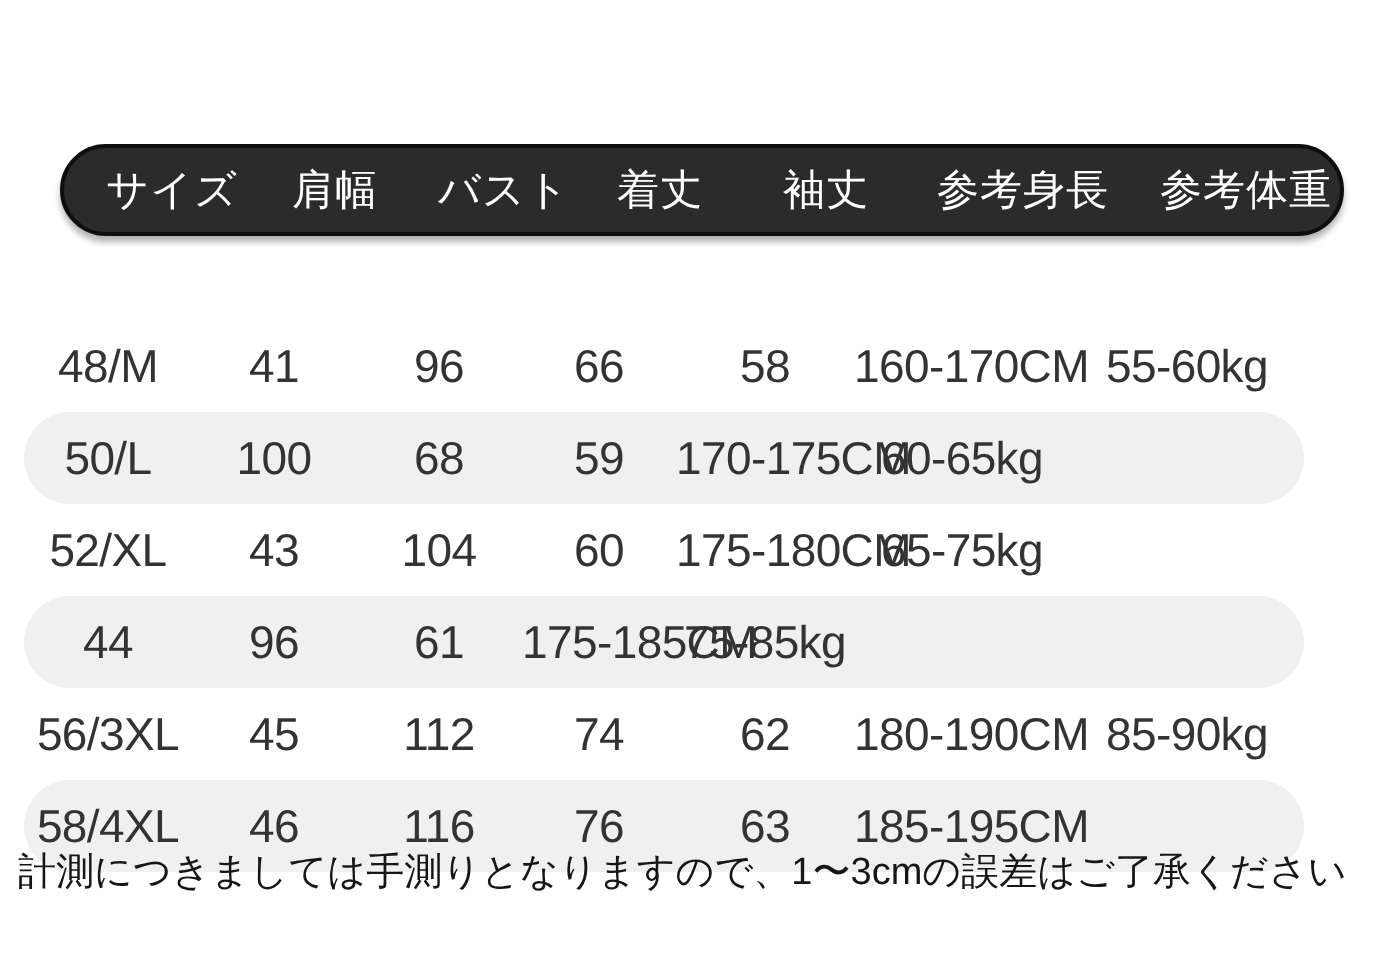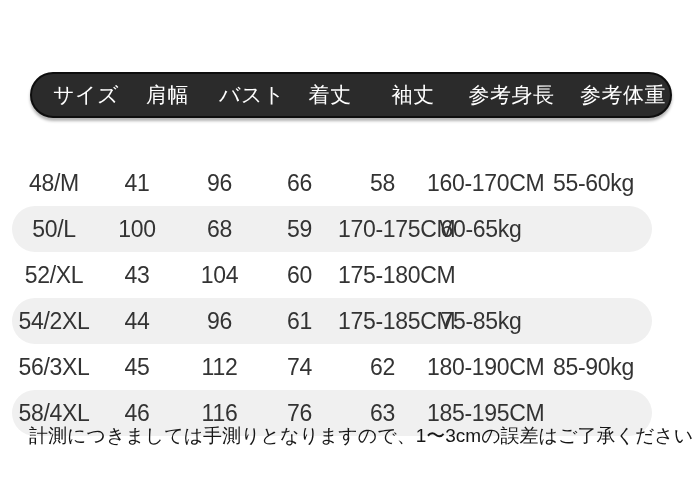--- a/index.html
+++ b/index.html
@@ -60,21 +60,21 @@
     text-align: center;
     color: var(--row-text, #333333);
     font-size: 23px;
     font-weight: 400;
     letter-spacing: -0.3px;
     white-space: nowrap;
   }
   .note {
     position: absolute;
     top: 423px;
-    left: 29px;
+    left: 9px;
     width: 660px;
     color: var(--note-text, #161616);
     font-size: 19px;
     font-weight: 400;
     white-space: nowrap;
   }
 </style>
 </head>
 <body>
 
@@ -105,23 +105,23 @@
         <div class="cell">59</div>
         <div class="cell">170-175CM</div>
         <div class="cell">60-65kg</div>
       </div>
       <div class="data-row">
         <div class="cell">52/XL</div>
         <div class="cell">43</div>
         <div class="cell">104</div>
         <div class="cell">60</div>
         <div class="cell">175-180CM</div>
+        <div class="cell">65-75kg</div>
       </div>
       <div class="data-row striped">
-        <div class="cell">54/2XL</div>
         <div class="cell">44</div>
         <div class="cell">96</div>
         <div class="cell">61</div>
         <div class="cell">175-185CM</div>
         <div class="cell">75-85kg</div>
       </div>
       <div class="data-row">
         <div class="cell">56/3XL</div>
         <div class="cell">45</div>
         <div class="cell">112</div>

